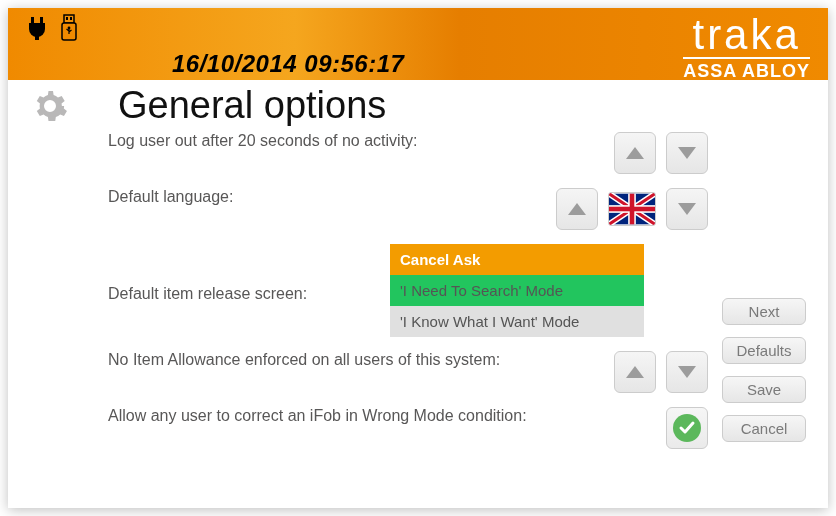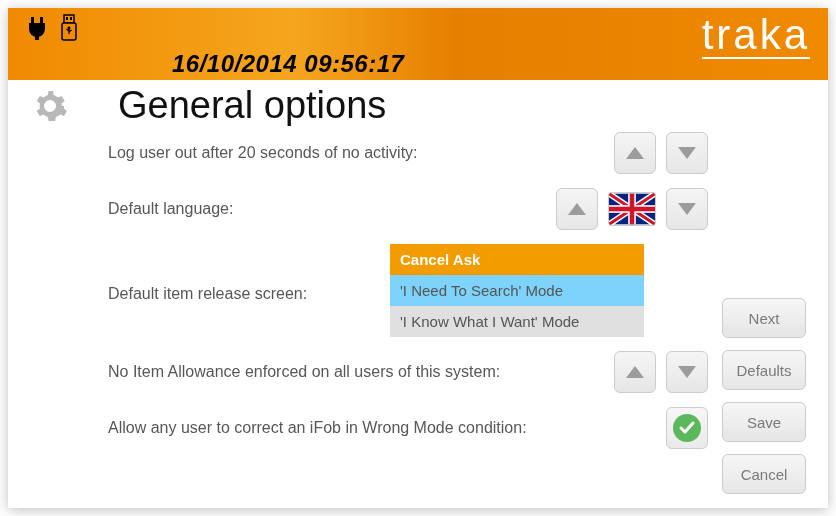--- a/index.html
+++ b/index.html
@@ -82,21 +82,20 @@
     }
     .content {
       position: absolute;
       top: 124px;
       left: 100px;
       right: 120px;
       bottom: 12px;
     }
     .row {
       display: flex;
-      align-items: center;
       margin-bottom: 14px;
     }
     .row-label {
       width: 440px;
       font-size: 16px;
       color: #585757;
     }
     .row-control {
       display: flex;
       align-items: center;
@@ -126,21 +125,21 @@
     }
     .dropdown-list {
       width: 254px;
       border-collapse: collapse;
       font-size: 15px;
     }
     .dropdown-item {
       padding: 7px 10px;
     }
     .dd-selected { background: #f39c00; color: #fff; font-weight: bold; }
-    .dd-alt1 { background: #7dd3fc; color: #555; }
+    .dd-alt1 { background: #22c55e; color: #555; }
     .dd-alt2 { background: #e0e0e0; color: #555; }
     .check-toggle {
       width: 42px; height: 42px;
       background: linear-gradient(#f6f6f6,#eaeaea);
       border: 1px solid #ccc;
       border-radius: 6px;
       display: flex;
       align-items: center;
       justify-content: center;
       cursor: pointer;
@@ -156,21 +155,21 @@
     .side-buttons {
       position: absolute;
       right: 22px;
       top: 290px;
       display: flex;
       flex-direction: column;
       gap: 12px;
     }
     .side-btn {
       width: 84px;
-      height: 40px;
+      height: 27px;
       background: linear-gradient(#f6f6f6,#e6e6e6);
       border: 1px solid #ccc;
       border-radius: 6px;
       font-size: 15px;
       color: #7a7a7a;
       cursor: pointer;
     }
     .row-release { align-items: center; }
     .row-release .row-label { padding-top: 6px; width: 282px; }
   </style>
@@ -196,20 +195,21 @@
           <rect x="2" y="9" width="14" height="17" rx="2" fill="#f08a00" stroke="#000" stroke-width="1.5"></rect>
           <circle cx="9" cy="14" r="1.4" fill="#000"></circle>
           <path d="M9 15 v5 M9 17 l-2.5 -2 M9 18 l2.5 -2" stroke="#000" stroke-width="1.2" fill="none"></path>
         </svg>
       </span>
     </div>
     <div class="header-datetime">16/10/2014 09:56:17</div>
     <div class="brand">
       <div class="brand-main">traka</div>
       <div class="brand-divider"></div>
+      <div class="brand-sub">ASSA ABLOY</div>
     </div>
   </div>
 
   <div class="title-row">
     <span class="gear-icon">
       <svg width="36" height="36" viewBox="0 0 24 24" fill="#b9b8b8">
         <path d="M12 8a4 4 0 1 0 0 8 4 4 0 0 0 0-8zm9.4 4c0 .6-.1 1.1-.2 1.7l2.1 1.6-2 3.4-2.5-1a7.6 7.6 0 0 1-2.9 1.7l-.4 2.6H11l-.4-2.6a7.6 7.6 0 0 1-2.9-1.7l-2.5 1-2-3.4 2.1-1.6c-.1-.6-.2-1.1-.2-1.7s.1-1.1.2-1.7L3.2 8.7l2-3.4 2.5 1A7.6 7.6 0 0 1 10.6 4.6L11 2h3l.4 2.6a7.6 7.6 0 0 1 2.9 1.7l2.5-1 2 3.4-2.1 1.6c.1.6.2 1.1.2 1.7z"></path>
       </svg>
     </span>
     <h1 class="page-title">General options</h1>

